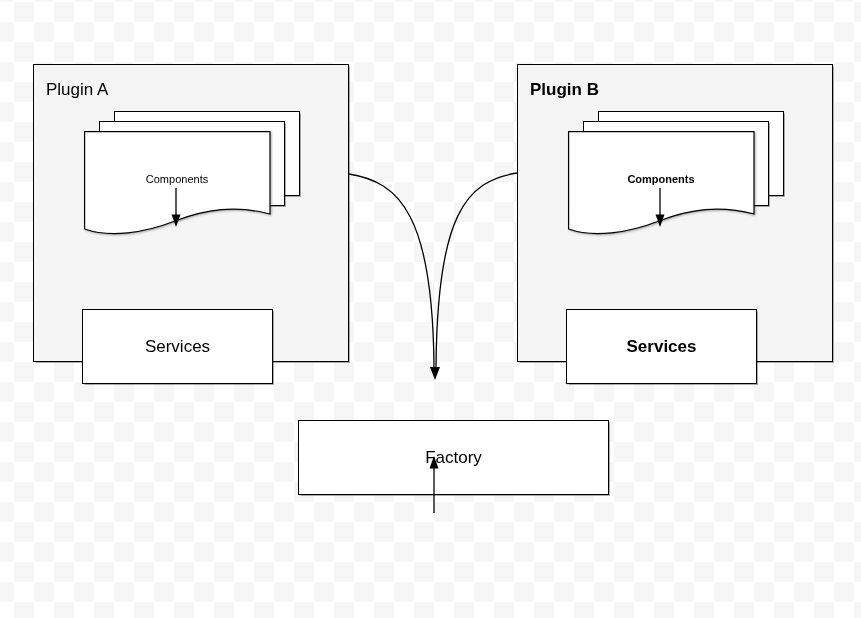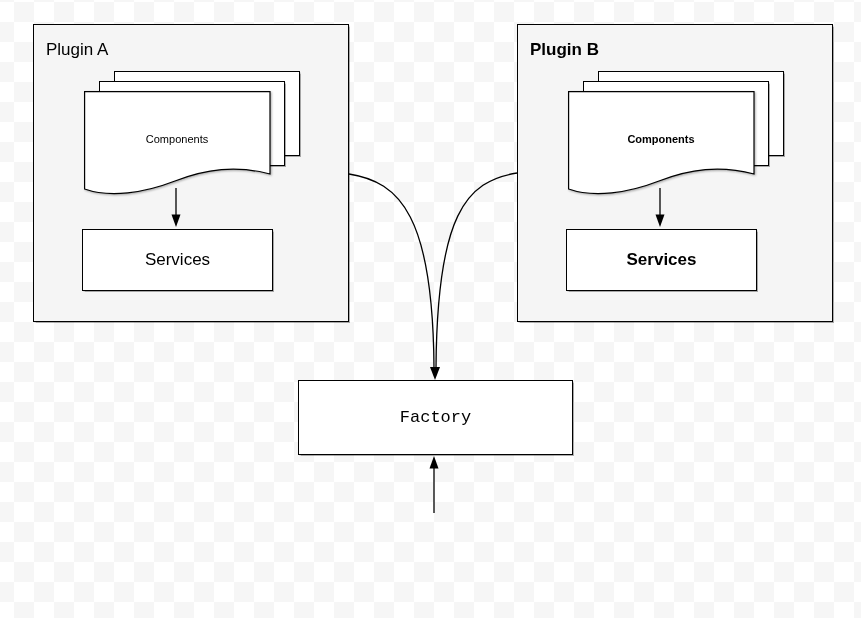--- a/index.html
+++ b/index.html
@@ -14,20 +14,21 @@
     
     background: conic-gradient(#ffffff 25%, #f6f6f6 0 50%, #ffffff 0 75%, #f6f6f6 0);
     background-size: 40px 40px;
     background-position: -6px -18px;
   }
 
   .shape {
     position: absolute;
     border: 1px solid #000000;
     box-shadow: 1.4px 1.4px 1px rgba(0,0,0,0.32);
+    margin-top: 40px;
   }
 
   .plugin-group {
     top: 24px;
     width: 316px;
     height: 298px;
     background: #f5f5f5;
   }
   .plugin-a { left: 33px; }
   .plugin-b { left: 517px; font-weight: bold; }
@@ -72,41 +73,40 @@
     align-items: center;
     justify-content: center;
     font-size: 11px;
     color: #000;
   }
 
   .services-node {
     left: 48px;
     top: 204px;
     width: 191px;
-    height: 62px;
+    height: 75px;
     background: #ffffff;
     display: flex;
     align-items: center;
     justify-content: center;
     font-size: 17px;
     color: #000;
   }
 
   .factory-node {
     left: 298px;
     top: 380px;
-    width: 275px;
+    width: 311px;
     height: 75px;
     background: #ffffff;
     display: flex;
     align-items: center;
     justify-content: center;
     font-size: 17px;
     color: #000;
-    font-family: Liberation Mono, monospace;
   }
 
   .runtime-node {
     left: 146px;
     top: 513px;
     width: 576px;
     height: 75px;
     background: #ffffff;
     display: flex;
     align-items: center;

